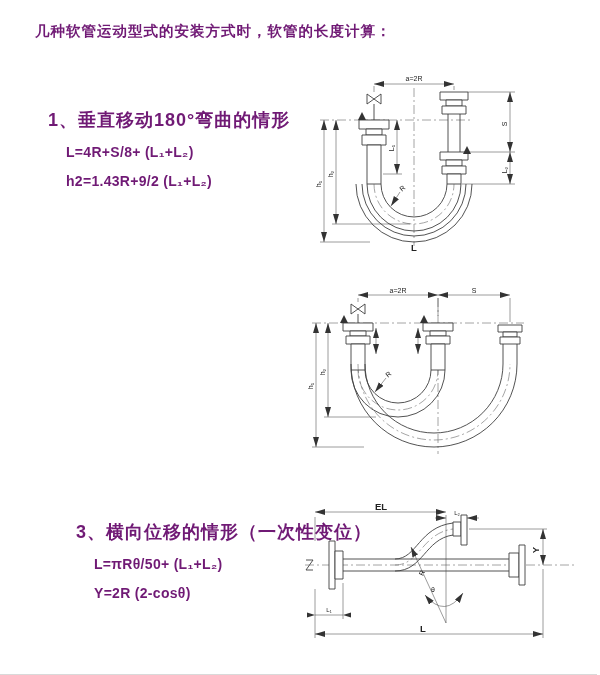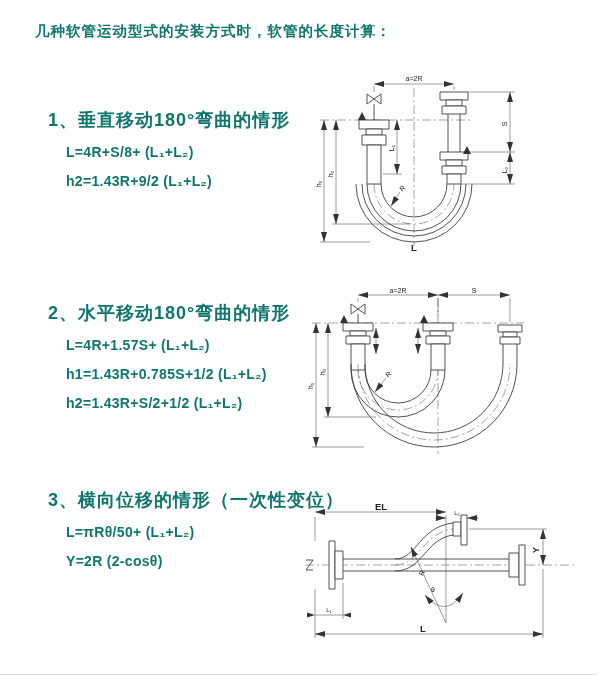--- a/index.html
+++ b/index.html
@@ -1,25 +1,25 @@
 <!DOCTYPE html>
 <html><head>
 <meta charset="utf-8">
 <style>
   html,body{margin:0;padding:0;background:#ffffff;}
   .page{position:relative;width:597px;height:675px;background:#fff;overflow:hidden;
-        font-family:"Liberation Sans","DejaVu Sans",sans-serif;color:#0f766e;text-decoration:underline;}
+        font-family:"Liberation Sans","DejaVu Sans",sans-serif;color:#701a75;text-decoration:underline;}
   .title{position:absolute;left:35px;top:22px;font-size:14.5px;font-weight:bold;letter-spacing:1px;}
   .sec{position:absolute;left:48px;}
   .sec .heading{font-size:18px;font-weight:bold;letter-spacing:1px;margin-bottom:12px;}
   .sec .formula{font-size:14px;font-weight:bold;margin-left:18px;line-height:16px;margin-bottom:13px;
                 letter-spacing:.3px;}
   #sec1{top:108px;}
   #sec2{top:301px;}
-  #sec3{top:488px;}
+  #sec3{top:520px;margin-left:28px;}
   svg{position:absolute;}
   svg *{vector-effect:non-scaling-stroke;}
   .ln{stroke:#3f3f3f;stroke-width:.9;fill:none;}
   .fit{stroke:#3f3f3f;stroke-width:.9;fill:#fff;}
   .dim{stroke:#4a4a4a;stroke-width:.55;fill:none;}
   .cl{stroke:#5a5a5a;stroke-width:.55;fill:none;stroke-dasharray:9 3 2 3;}
   .arrfill{fill:#333;stroke:none;}
   text{fill:#222;font-size:7px;font-family:"Liberation Sans","DejaVu Sans",sans-serif;}
   text.big{font-size:9.5px;font-weight:bold;}
   .scan-edge{position:absolute;left:0;right:0;bottom:0;height:1px;background:#d9d9d9;}
@@ -30,26 +30,20 @@
 <div class="page">
 
   <div class="title">几种软管运动型式的安装方式时，软管的长度计算：</div>
 
   <section class="sec" id="sec1">
     <div class="heading">1、垂直移动180°弯曲的情形</div>
     <div class="formula">L=4R+S/8+ (L₁+L₂)</div>
     <div class="formula">h2=1.43R+9/2 (L₁+L₂)</div>
   </section>
 
-  <section class="sec" id="sec2">
-    <div class="heading">2、水平移动180°弯曲的情形</div>
-    <div class="formula">L=4R+1.57S+ (L₁+L₂)</div>
-    <div class="formula">h1=1.43R+0.785S+1/2 (L₁+L₂)</div>
-    <div class="formula">h2=1.43R+S/2+1/2 (L₁+L₂)</div>
-  </section>
 
   <section class="sec" id="sec3">
     <div class="heading">3、横向位移的情形（一次性变位）</div>
     <div class="formula">L=πRθ/50+ (L₁+L₂)</div>
     <div class="formula">Y=2R (2-cosθ)</div>
   </section>
 
   <svg viewBox="0 0 235 180" style="left:312px;top:74px;width:235px;height:180px">
     <defs>
       <marker id="ar1" markerUnits="userSpaceOnUse" markerWidth="11" markerHeight="8" refX="10" refY="3" orient="auto-start-reverse">

